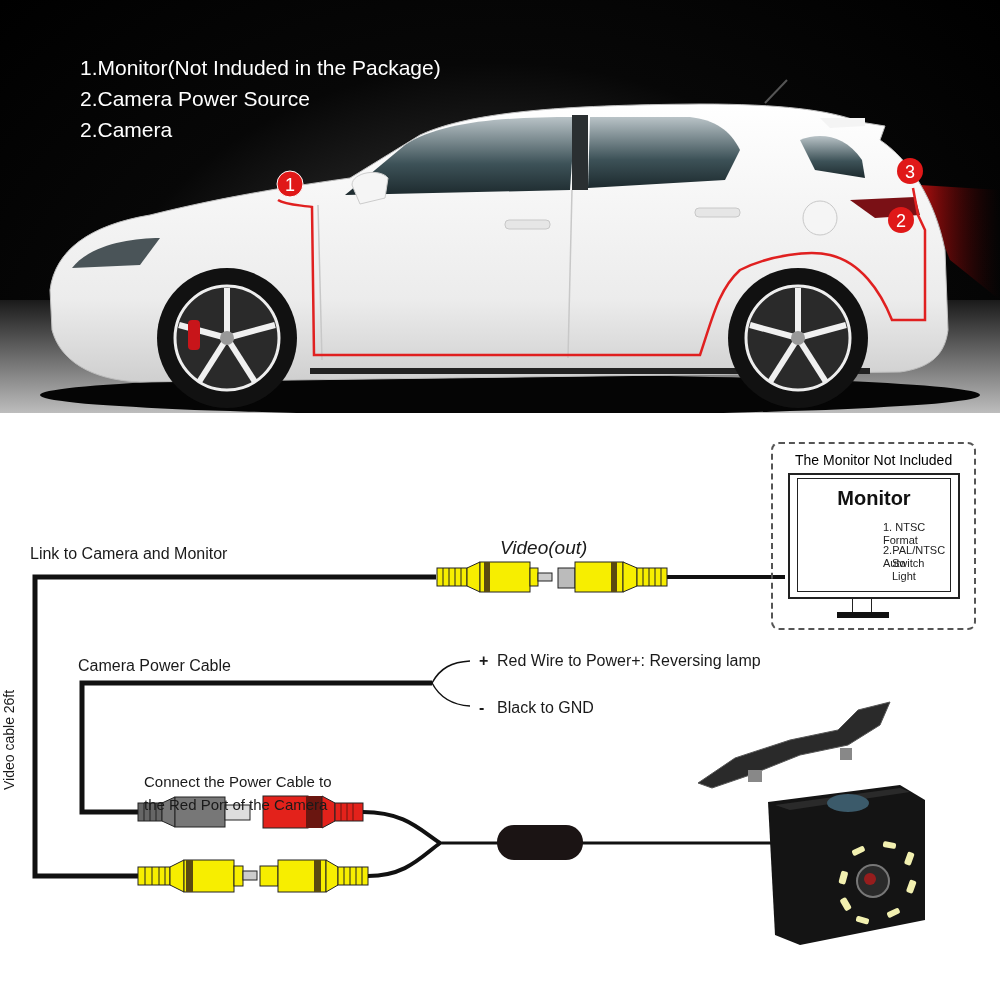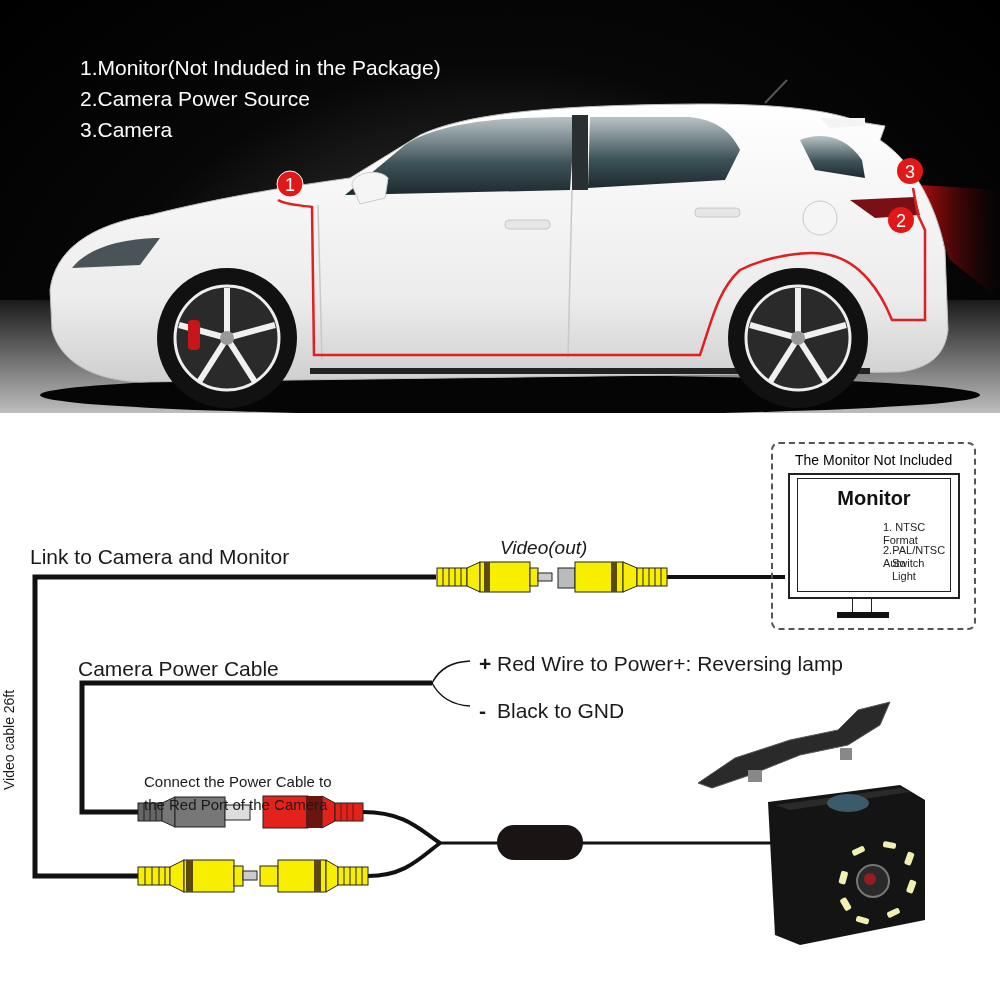--- a/index.html
+++ b/index.html
@@ -12,21 +12,21 @@
       background: radial-gradient(ellipse at 50% 100%, #6a6a6a 0%, #2a2a2a 35%, #070707 60%, #000 100%);
       overflow: hidden;
     }
     .photo svg { position: absolute; left: 0; top: 0; }
     .legend {
       position: absolute; left: 36px; top: 52px; color: #ffffff;
       font-size: 21px; line-height: 31px; margin-left: 44px;
     }
     .legend div { white-space: nowrap; }
     .lbl { position: absolute; color: #1a1a1a; white-space: nowrap; }
-    .lbl-16 { font-size: 21px; }
+    .lbl-16 { font-size: 16px; }
     .lbl-15 { font-size: 15px; line-height: 23px; margin-top: 29px; }
     .lbl-video { font-size: 19px; font-style: italic; }
     .vertical {
       position: absolute; left: 1px; top: 790px; transform-origin: left top;
       transform: rotate(-90deg); font-size: 14px; color: #1a1a1a; white-space: nowrap;
     }
     .monitor-box {
       position: absolute; left: 771px; top: 442px; width: 205px; height: 188px;
       border: 2px dashed #555; border-radius: 8px; box-sizing: border-box;
     }
@@ -144,21 +144,21 @@
     </g>
     <g>
       <circle cx="901" cy="220" r="13" fill="#e01818"></circle>
       <text x="901" y="227" text-anchor="middle" fill="#fff" font-size="18" font-family="Liberation Sans, sans-serif">2</text>
     </g>
   </svg>
 
   <div class="legend">
     <div>1.Monitor(Not Induded in the Package)</div>
     <div>2.Camera Power Source</div>
-    <div>3.Camera</div>
+    <div>2.Camera</div>
   </div>
 </div>
 
 <svg width="1000" height="1000" viewBox="0 0 1000 1000" style="position:absolute;left:0;top:0">
 
   <path d="M436,577 L35,577 L35,876 L138,876" fill="none" stroke="#111" stroke-width="5"></path>
   <line x1="665" y1="577" x2="785" y2="577" stroke="#111" stroke-width="4"></line>
 
   <path d="M432,683 L82,683 L82,812 L138,812" fill="none" stroke="#111" stroke-width="5"></path>
 

